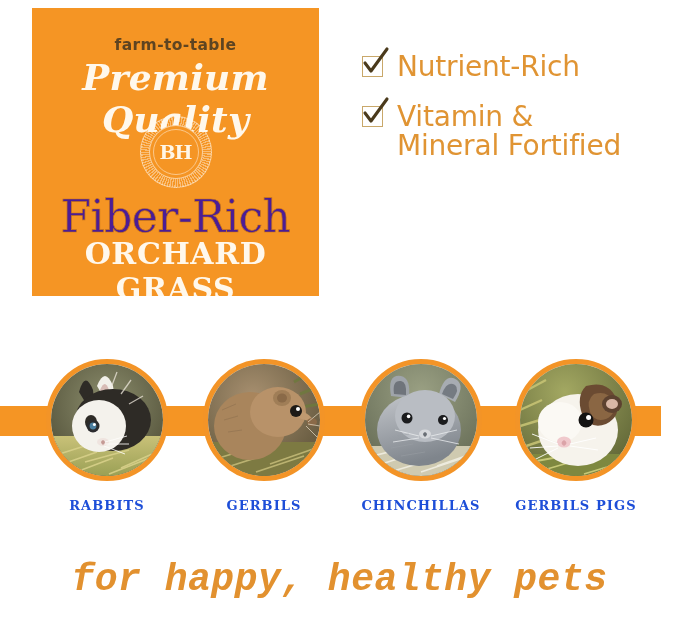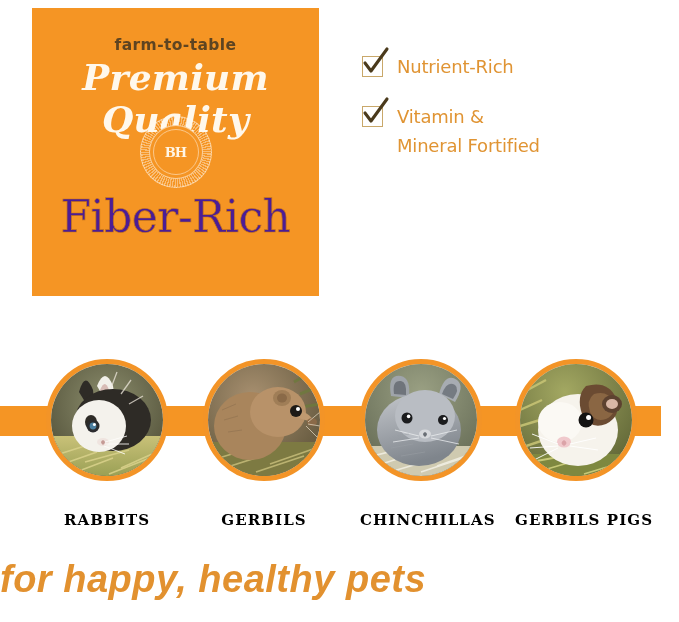--- a/index.html
+++ b/index.html
@@ -85,21 +85,21 @@
     border: 1px solid rgba(255,250,240,0.5);
   }
   .seal .monogram {
     position: absolute;
     inset: 0;
     display: flex;
     align-items: center;
     justify-content: center;
     font-family: "DejaVu Serif", serif;
     font-weight: bold;
-    font-size: 13px;
+    font-size: 19px;
     letter-spacing: -1px;
     color: #FFF6E6;
   }
 
   .fiber-line {
     position: absolute;
     top: 183px;
     left: 0;
     width: 100%;
     text-align: center;
@@ -151,21 +151,21 @@
   .checkbox svg {
     position: absolute;
     left: -1px;
     top: -7px;
     width: 30px;
     height: 30px;
     overflow: visible;
   }
   .feature-label {
     font-family: "DejaVu Sans", sans-serif;
-    font-size: 18px;
+    font-size: 28px;
     line-height: 29px;
     color: #E09433;
     letter-spacing: -0.2px;
   }
 
   
   .band {
     position: absolute;
     left: 0;
     top: 406px;
@@ -198,38 +198,38 @@
     overflow: hidden;
     background: #cfc4ae;
   }
   .medallion .photo {
     position: absolute;
     inset: 0;
     border-radius: 50%;
     overflow: hidden;
   }
   .animal-label {
-    margin-top: 30px;
+    margin-top: 17px;
     text-align: center;
     font-family: "DejaVu Serif", serif;
     font-weight: bold;
-    font-size: 15px;
+    font-size: 13px;
     letter-spacing: 1.1px;
-    color: #000000;
+    color: #1d4ed8;
     white-space: nowrap;
   }
 
   
   .tagline {
     position: absolute;
     left: 0;
     top: 558px;
     width: 679px;
-    text-align: left;
-    font-family: Liberation Sans, sans-serif;
+    text-align: center;
+    font-family: Liberation Mono, monospace;
     font-style: italic;
     font-weight: bold;
     font-size: 38px;
     letter-spacing: 0.5px;
     color: #E2912F;
   }
 </style>
 </head>
 <body>
 
@@ -238,20 +238,21 @@
   <div class="premium-line">Premium Quality</div>
 
   <div class="seal">
     <div class="ring-outer"></div>
     <div class="ring-mid"></div>
     <div class="ring-inner"></div>
     <div class="monogram">BH</div>
   </div>
 
   <div class="fiber-line">Fiber-Rich</div>
+  <div class="orchard-line">ORCHARD GRASS</div>
 </div>
 
 <div class="features">
 
   <div class="feature-row">
     <div class="checkbox">
       <div class="box"></div>
       <svg viewBox="0 0 30 30">
         <path d="M4 14 L10 22 L26 0" fill="none" stroke="#4A3A1C" stroke-width="3.1" stroke-linecap="round" stroke-linejoin="round"></path>
       </svg>

